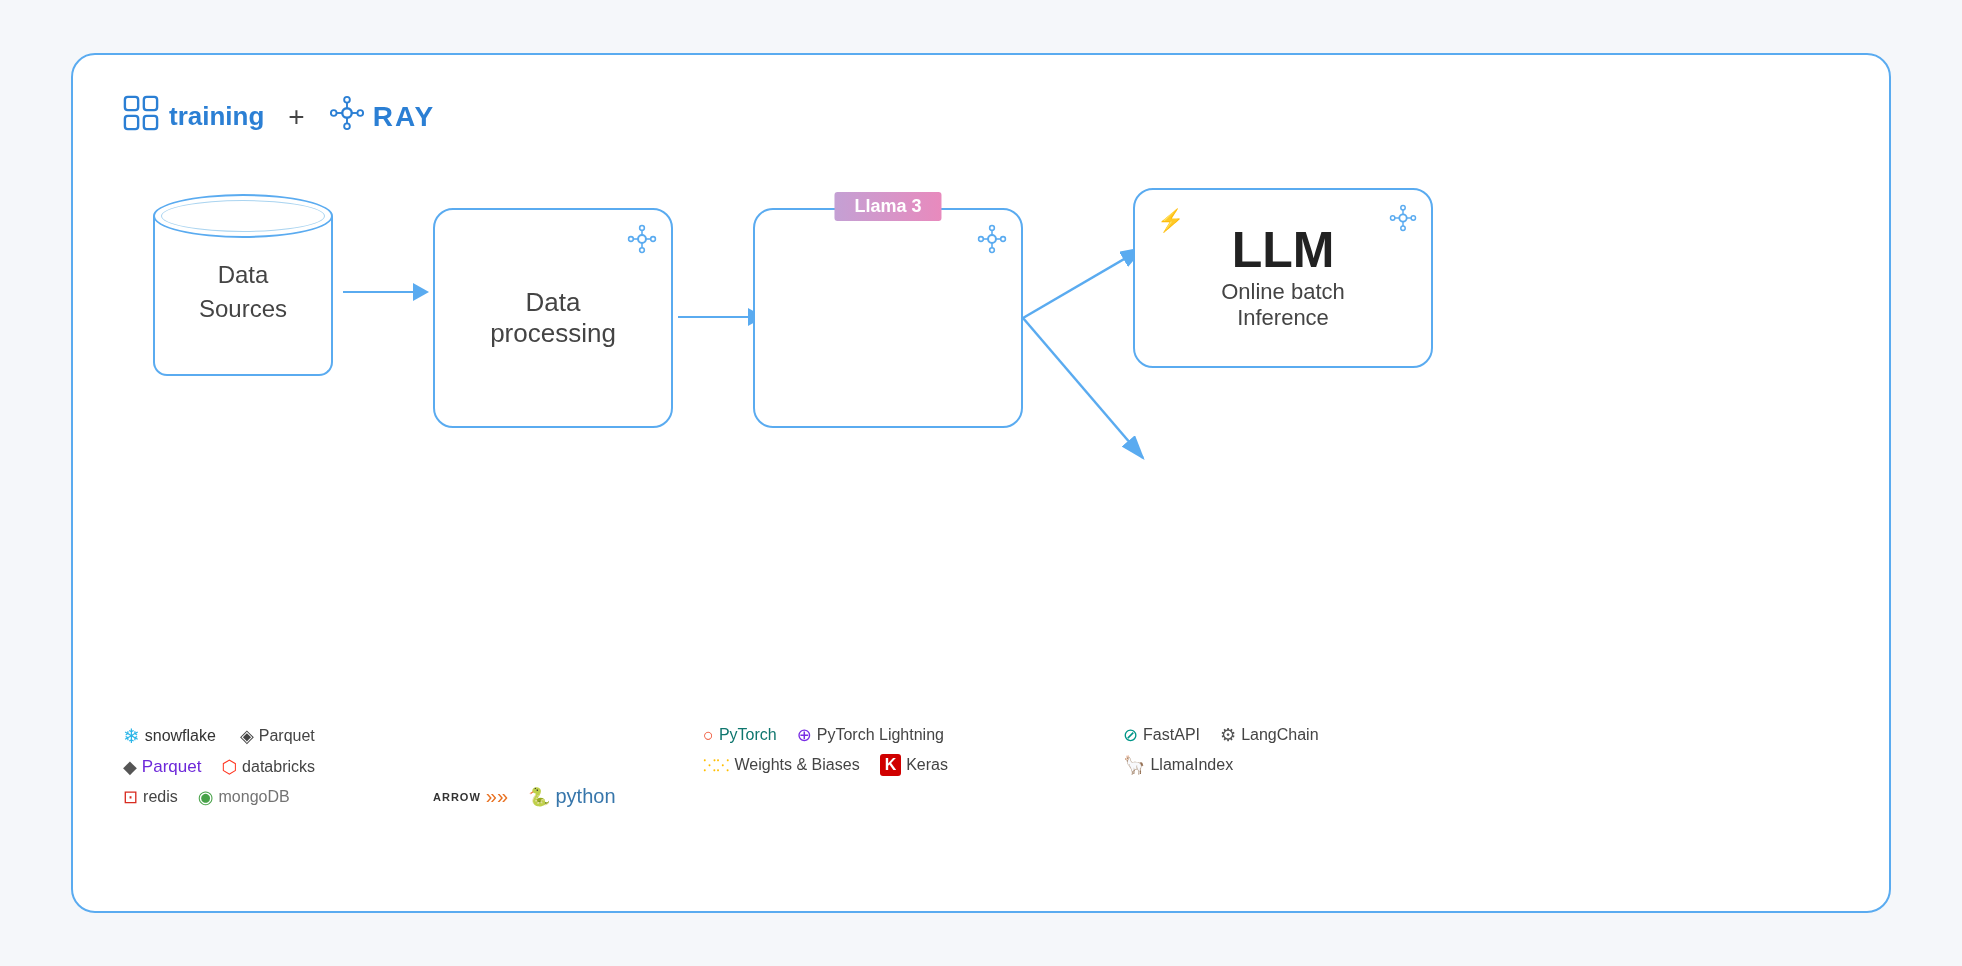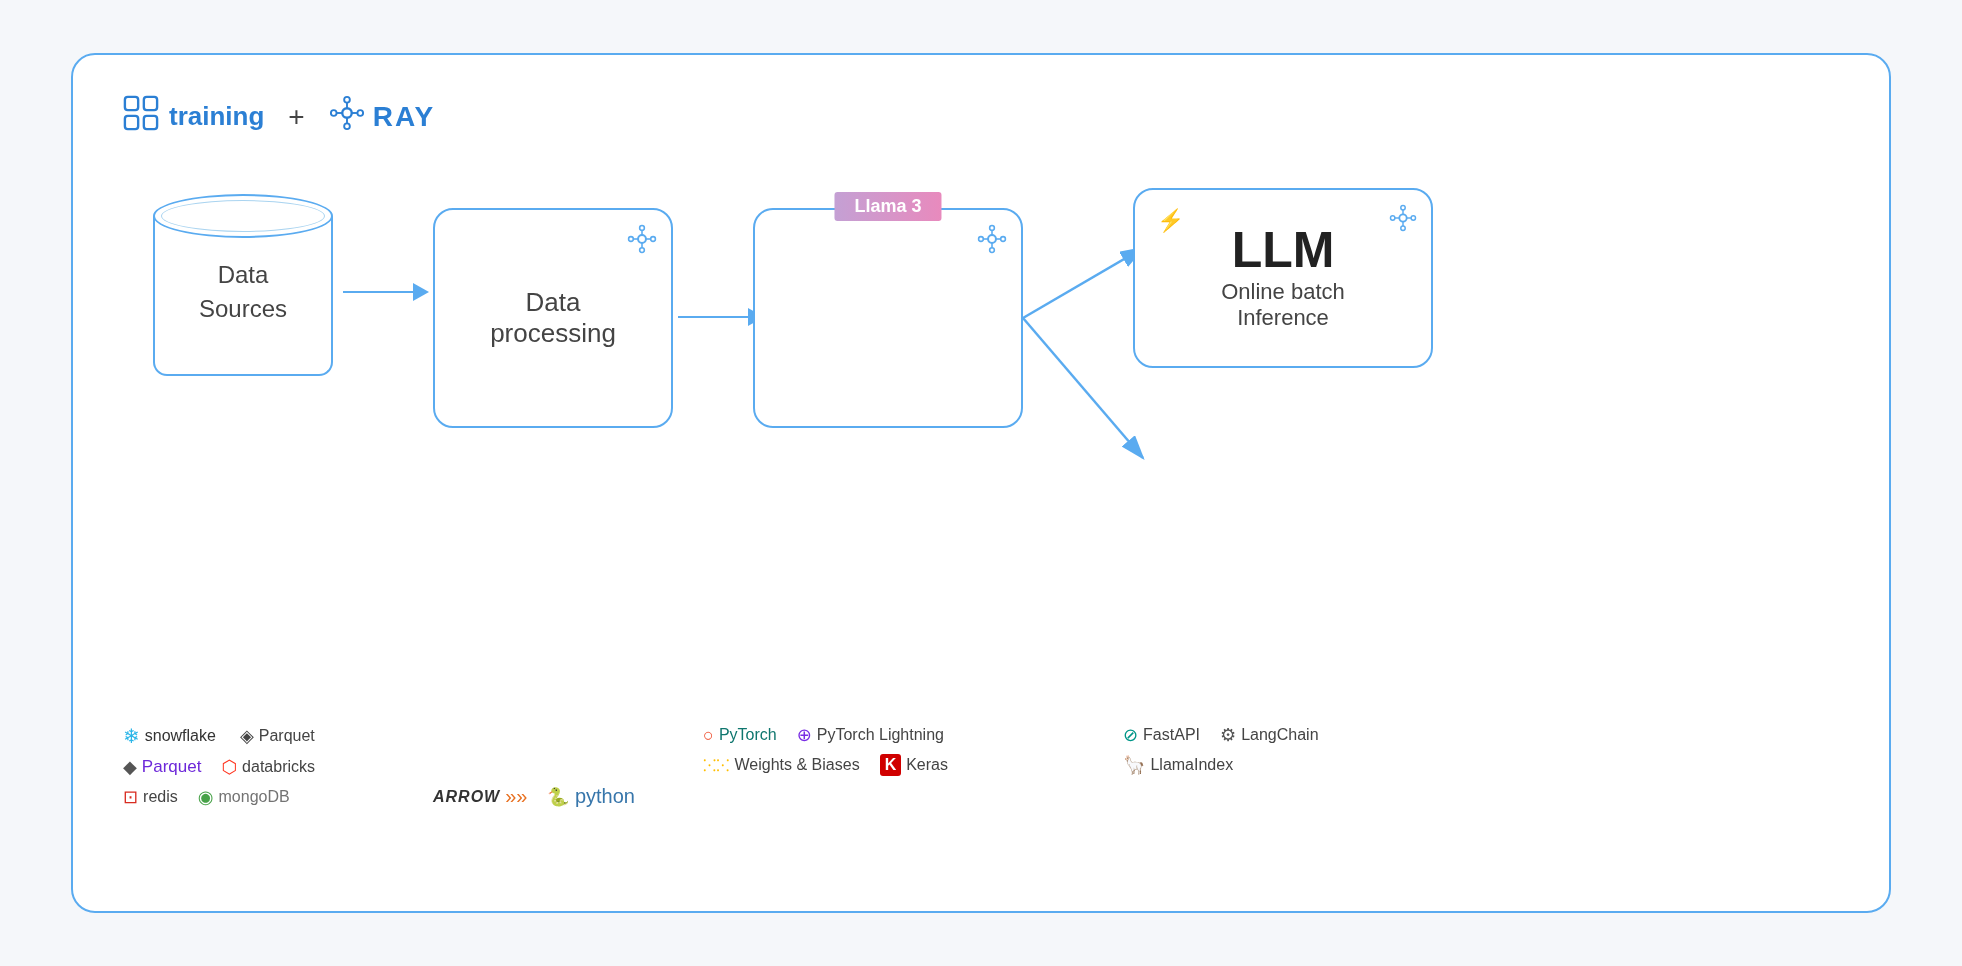--- a/index.html
+++ b/index.html
@@ -250,21 +250,21 @@
           <div class="logo-item">
             <span style="font-size: 18px; color: #47A248;">◉</span>
             <span style="font-size: 16px; color: #737373;">mongoDB</span>
           </div>
         </div>
       </div>
 
       <div style="width: 260px; margin-left: 30px; display: flex; flex-direction: column; gap: 8px; justify-content: flex-end;">
         <div style="display: flex; align-items: center; gap: 20px;" class="logos-row">
           <div class="logo-item">
-            <span style="font-size: 16px; font-weight: 800; color: #333; letter-spacing: 1px; font-style: italic;">ARROW</span>
+            <span style="font-size: 11px; font-weight: 800; color: #333; letter-spacing: 1px;">ARROW</span>
             <span style="font-size: 20px; color: #e87020;">»»</span>
           </div>
           <div class="logo-item python-color">
             <span style="font-size: 18px;">🐍</span>
             <span style="font-size: 20px; color: #3776AB;">python</span>
           </div>
         </div>
       </div>
 
       <div style="width: 360px; margin-left: 10px; display: flex; flex-direction: column; gap: 8px;">

